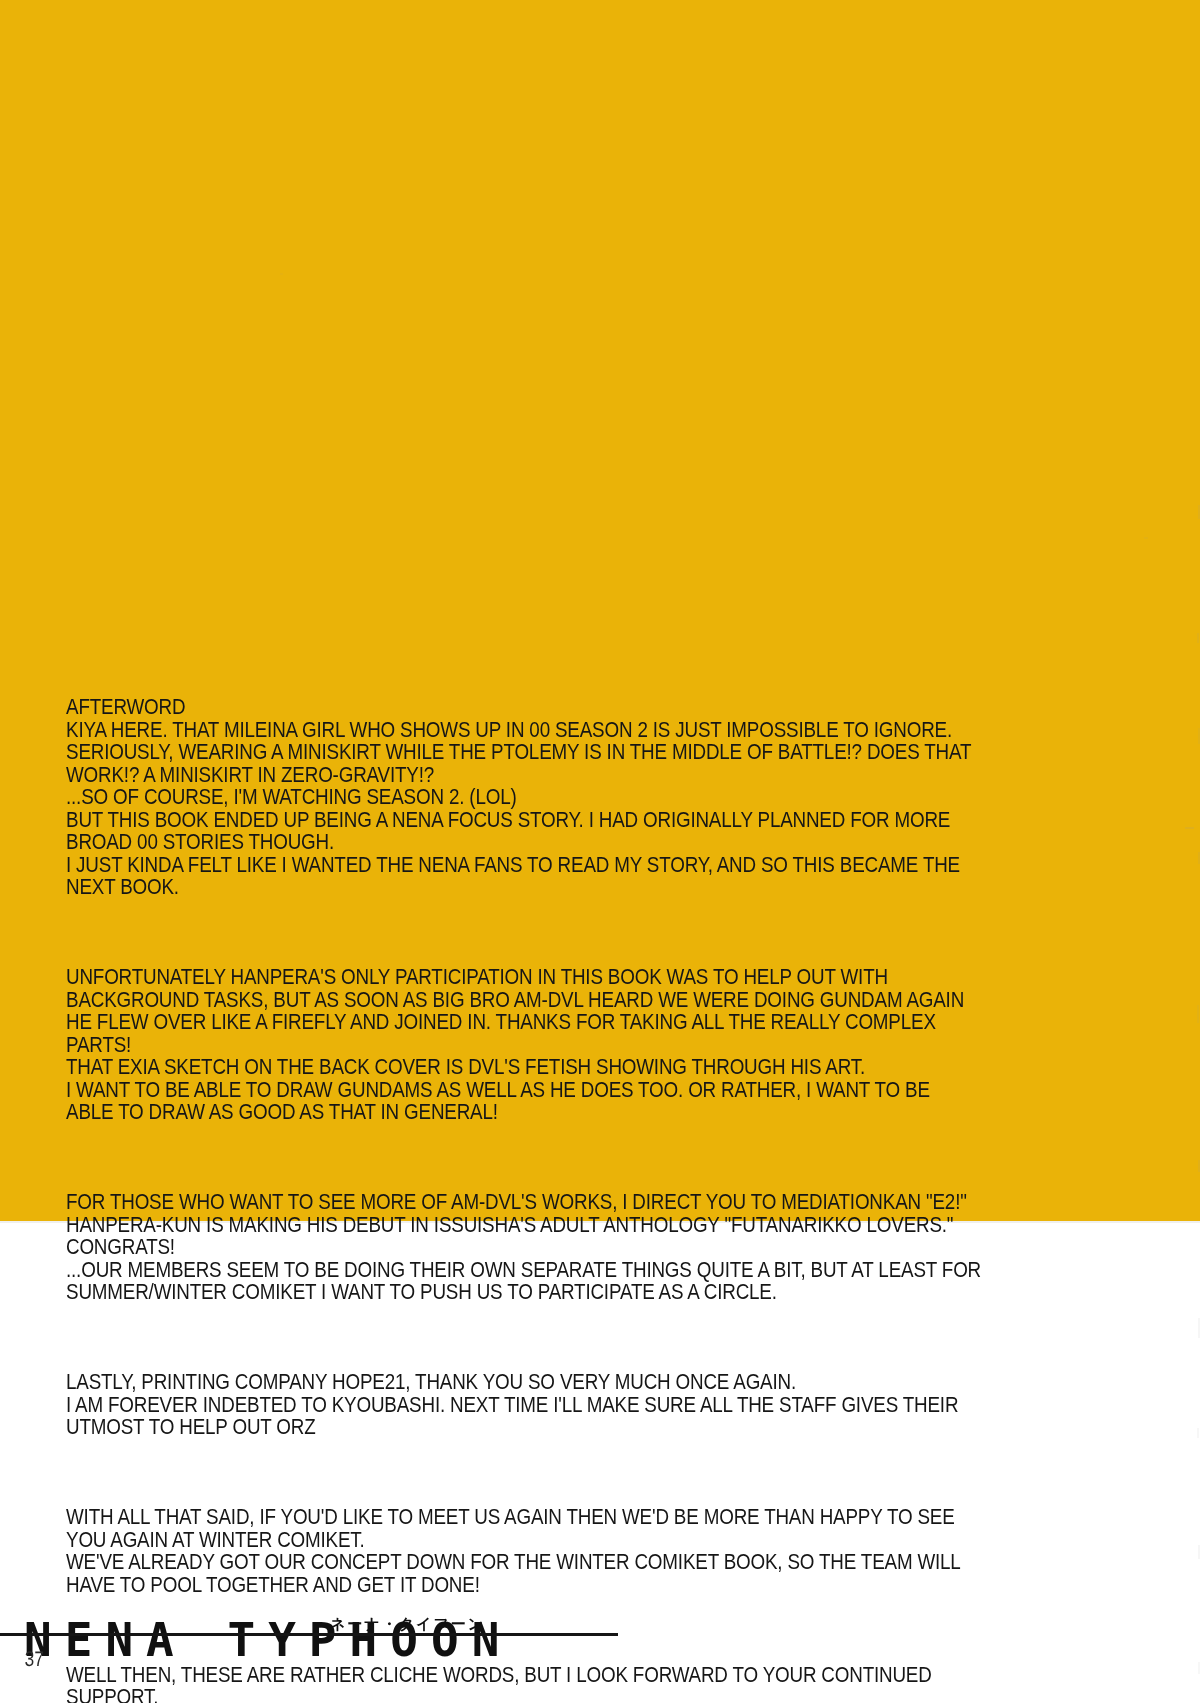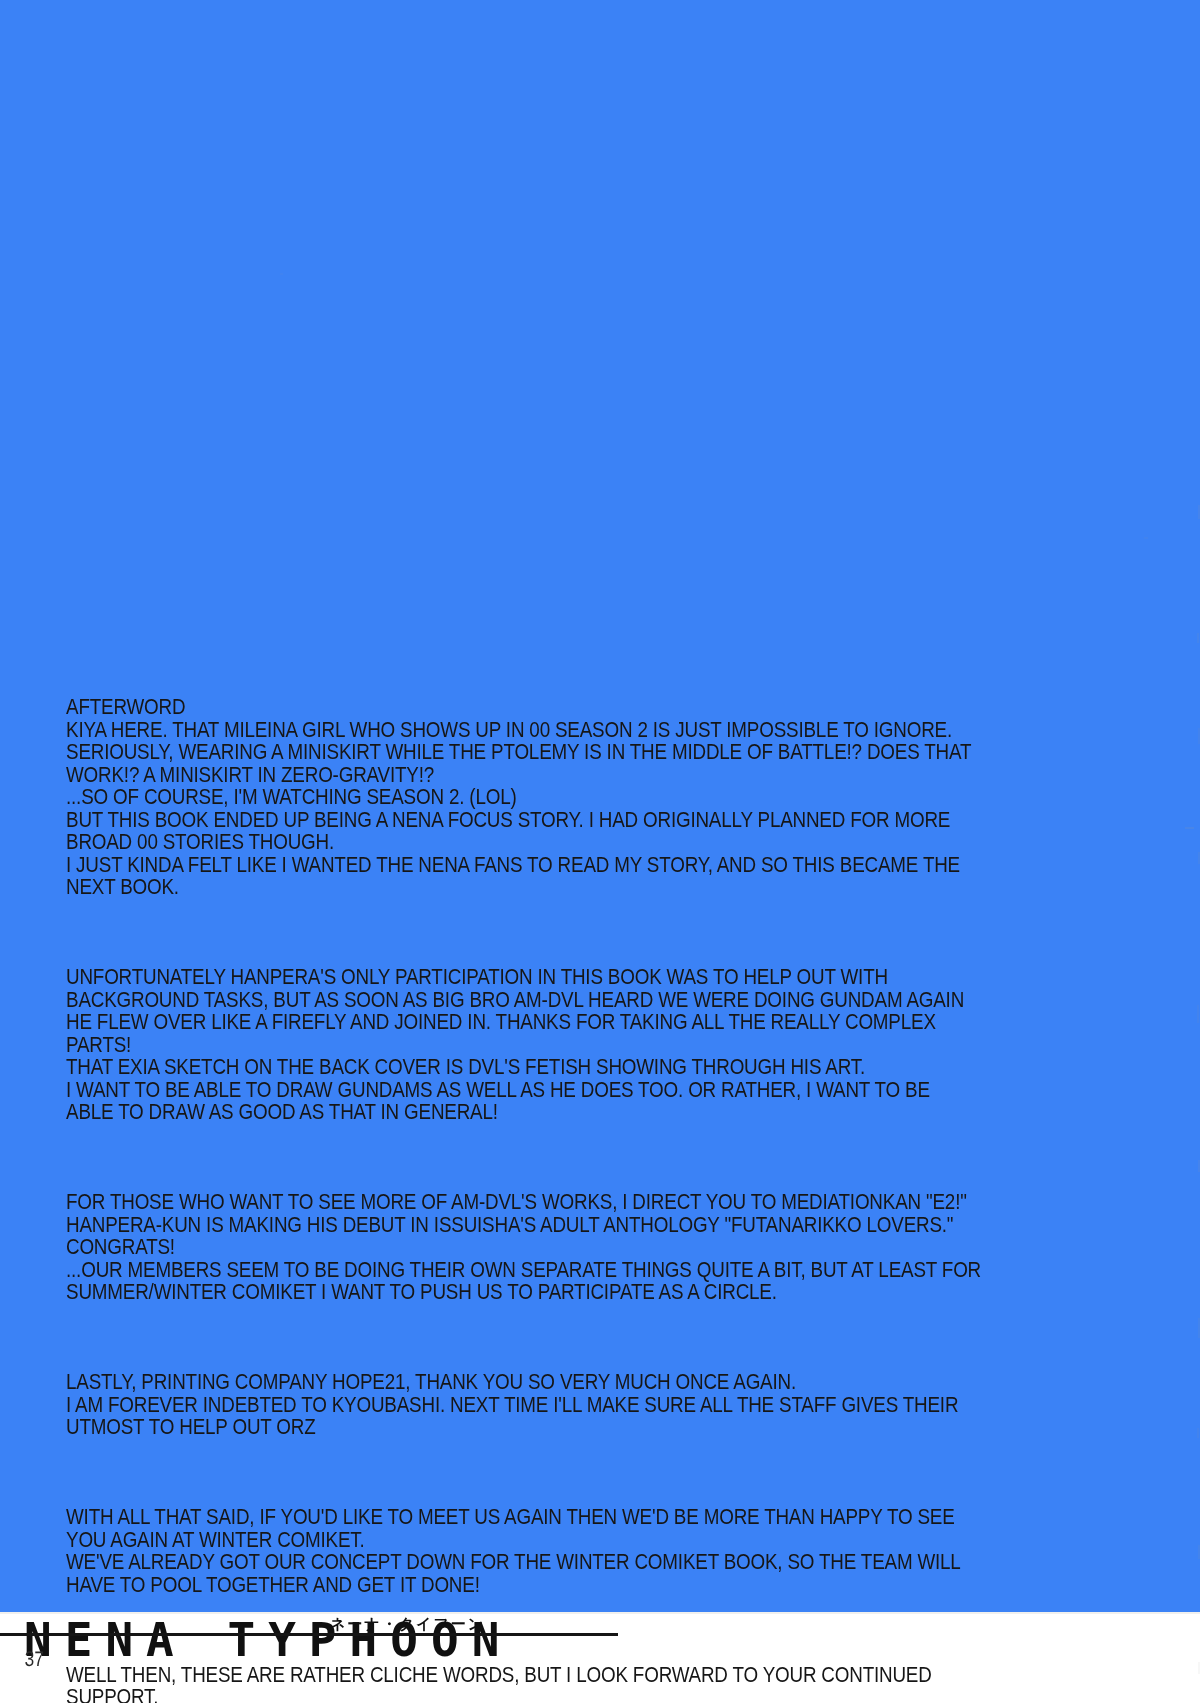--- a/index.html
+++ b/index.html
@@ -6,22 +6,22 @@
   body {
     width: 1200px; height: 1703px;
     background: #ffffff;
     font-family: "Liberation Sans", sans-serif;
     color: #141414;
     overflow: hidden;
     position: relative;
   }
   .page {
     position: absolute; left: 0; top: 0;
-    width: 1200px; height: 1614px;
-    background: #3b82f6;
+    width: 1200px; height: 1223px;
+    background: #eab308;
     border-bottom: 2px solid #f0f0ee;
     box-sizing: border-box;
   }
   
   .text-block {
     position: absolute;
     left: 66px; top: 651px;
     transform: scaleX(0.855);
     transform-origin: 0 0;
     font-size: 22px;

